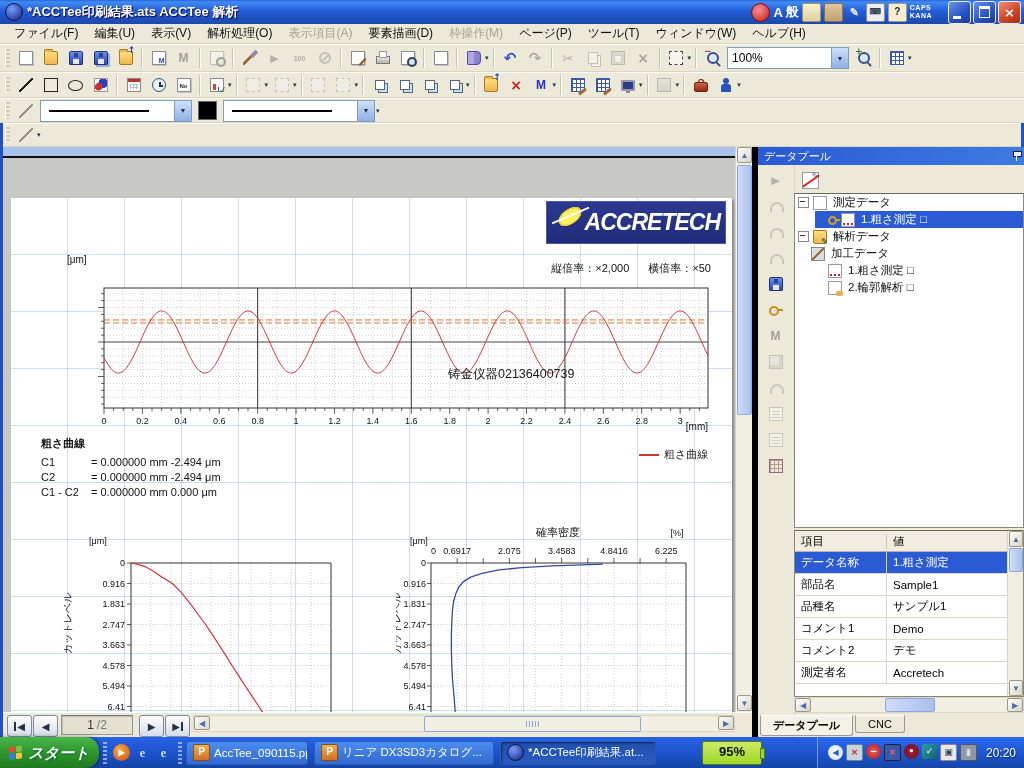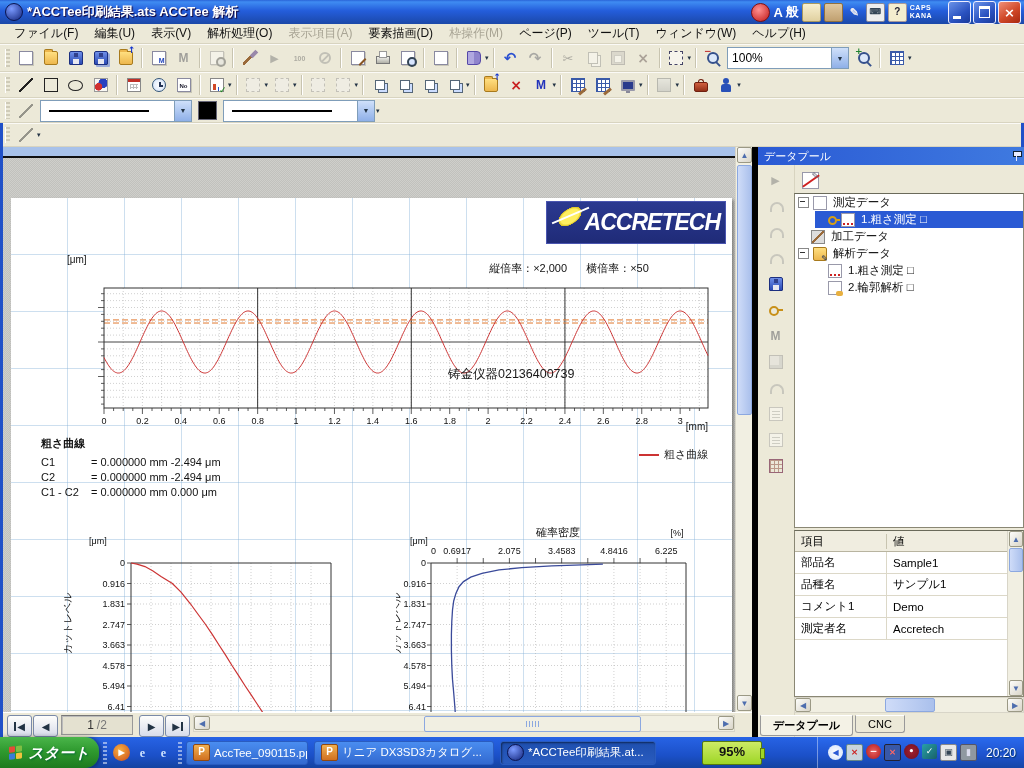--- a/index.html
+++ b/index.html
@@ -123,21 +123,21 @@
   #canvas{position:absolute;left:0;top:11px;width:732px;height:554px;overflow:hidden;
     background-image:conic-gradient(#cfcfcb 25%,#c1c1bd 0 50%,#cfcfcb 0 75%,#c1c1bd 0);background-size:2px 2px}
   #page{position:absolute;left:8px;top:40px;width:721px;height:516px;background:#fff;overflow:hidden;
     box-shadow:2px 2px 3px rgba(0,0,0,.35);
     background-image:repeating-linear-gradient(to right,transparent 0 56px,rgba(130,175,215,.40) 56px 57px),repeating-linear-gradient(to bottom,transparent 0 56px,rgba(130,175,215,.40) 56px 57px)}
   #logo{position:absolute;left:535px;top:3px;width:178px;height:41px;background:linear-gradient(#2b3990,#1f2b78);border:1px solid #4a55b0;display:flex;align-items:center;justify-content:flex-end;overflow:hidden}
   #logo-text{color:#fff;font:bold 23px/1 "Liberation Sans",sans-serif;letter-spacing:-1px;padding-right:5px;font-style:italic}
   #logo-swoosh{position:absolute;left:10px;top:7px;width:26px;height:15px;background:radial-gradient(ellipse,#ffef60 0 55%,#d8c020 70%,transparent 72%);transform:rotate(-35deg)}
   #logo-swoosh::before{content:"";position:absolute;left:-6px;top:6px;width:40px;height:2px;background:#fff;transform:rotate(12deg)}
   #unit-main{position:absolute;left:56px;top:56px;font-size:10px;color:#111}
-  #magnif{position:absolute;left:400px;top:63px;width:300px;text-align:center;font-size:11px;color:#111}
+  #magnif{position:absolute;left:400px;top:63px;width:300px;text-align:right;font-size:11px;color:#111}
   #magnif span{margin-left:16px}
   #chart-main{position:absolute;left:85px;top:80px}
   #rough-block{position:absolute;left:30px;top:238px;font-size:11px;color:#111}
   #rough-title{font-weight:bold;margin-bottom:4px}
   .rrow{display:flex;line-height:15px}
   .rrow .lab{width:50px}
   #legend-main{position:absolute;left:628px;top:249px;display:flex;align-items:center;font-size:11px;color:#222}
   #legend-line{width:20px;height:2px;background:#cc3333;margin-right:5px}
   #chart-bac{position:absolute;left:50px;top:326px}
   #chart-pdf{position:absolute;left:385px;top:326px}
@@ -867,59 +867,67 @@
         <span class="ti t-m"></span>
         <span class="tlabel">測定データ</span>
       </div>
       <div class="trow sel">
         <span class="tindent"></span>
         <span class="t-key"></span>
         <span class="ti t-rough"></span>
         <span class="tlabel">1.粗さ測定 □</span>
       </div>
       <div class="trow">
+        <span class="texp"></span>
+        <span class="ti t-afolder"></span>
+        <span class="tlabel">解析データ</span>
+      </div>
+      <div class="trow">
         <span class="tnoexp"></span>
         <span class="ti t-tools"></span>
         <span class="tlabel">加工データ</span>
-      </div>
-      <div class="trow">
-        <span class="texp"></span>
-        <span class="ti t-afolder"></span>
-        <span class="tlabel">解析データ</span>
       </div>
       <div class="trow">
         <span class="tindent"></span>
         <span class="ti t-rough"></span>
         <span class="tlabel">1.粗さ測定 □</span>
       </div>
       <div class="trow">
         <span class="tindent"></span>
         <span class="ti t-canalysis"></span>
         <span class="tlabel">2.輪郭解析 □</span>
       </div>
     </div>
   <div id="rp-props">
     <div id="prop-head">
       <span class="c1">項目</span>
       <span class="c2">値</span>
     </div>
     <div id="prop-rows">
+        <div class="prow sel">
+          <span class="c1">データ名称</span>
+          <span class="c2">1.粗さ測定</span>
+        </div>
         <div class="prow">
           <span class="c1">部品名</span>
           <span class="c2">Sample1</span>
         </div>
         <div class="prow">
           <span class="c1">品種名</span>
           <span class="c2">サンプル1</span>
         </div>
         <div class="prow">
           <span class="c1">コメント1</span>
           <span class="c2">Demo</span>
         </div>
         <div class="prow">
+          <span class="c1">コメント2</span>
+          <span class="c2">デモ</span>
+        </div>
+        <div class="prow">
           <span class="c1">測定者名</span>
           <span class="c2">Accretech</span>
         </div>
       </div>
     <div id="prop-vscroll">
       <span class="sbtn" style="top:0;width:14px">▲</span>
       <span class="sthumb" style="top:17px;height:24px;width:14px"></span>
       <span class="sbtn" style="top:149px;width:14px">▼</span>
     </div>
   </div>

